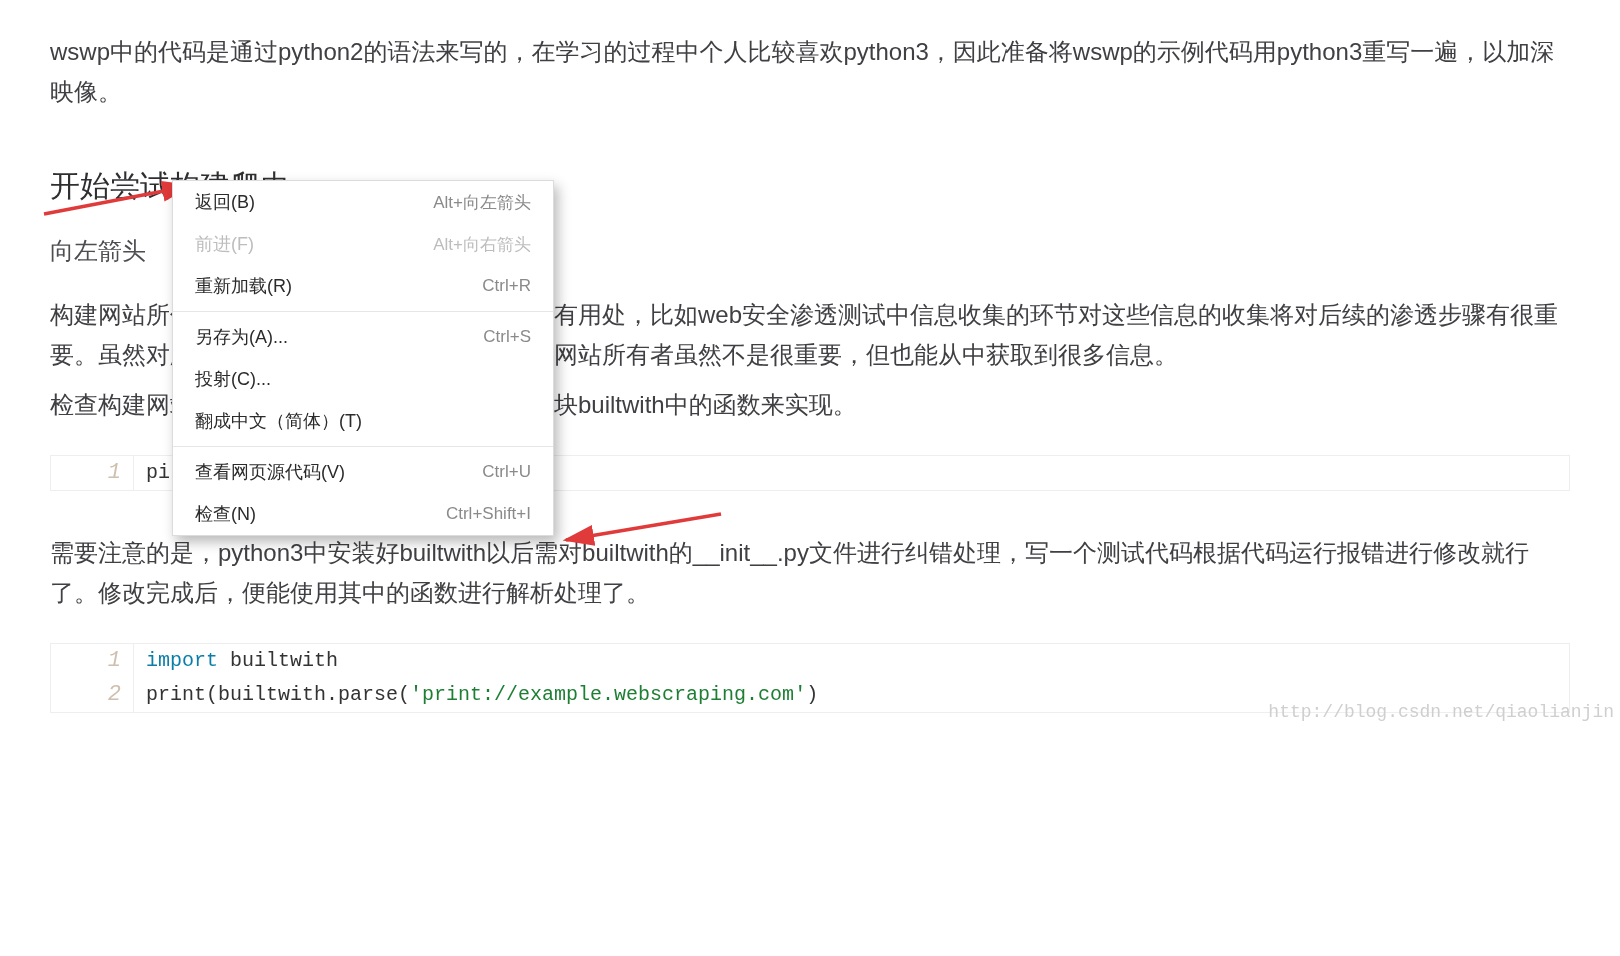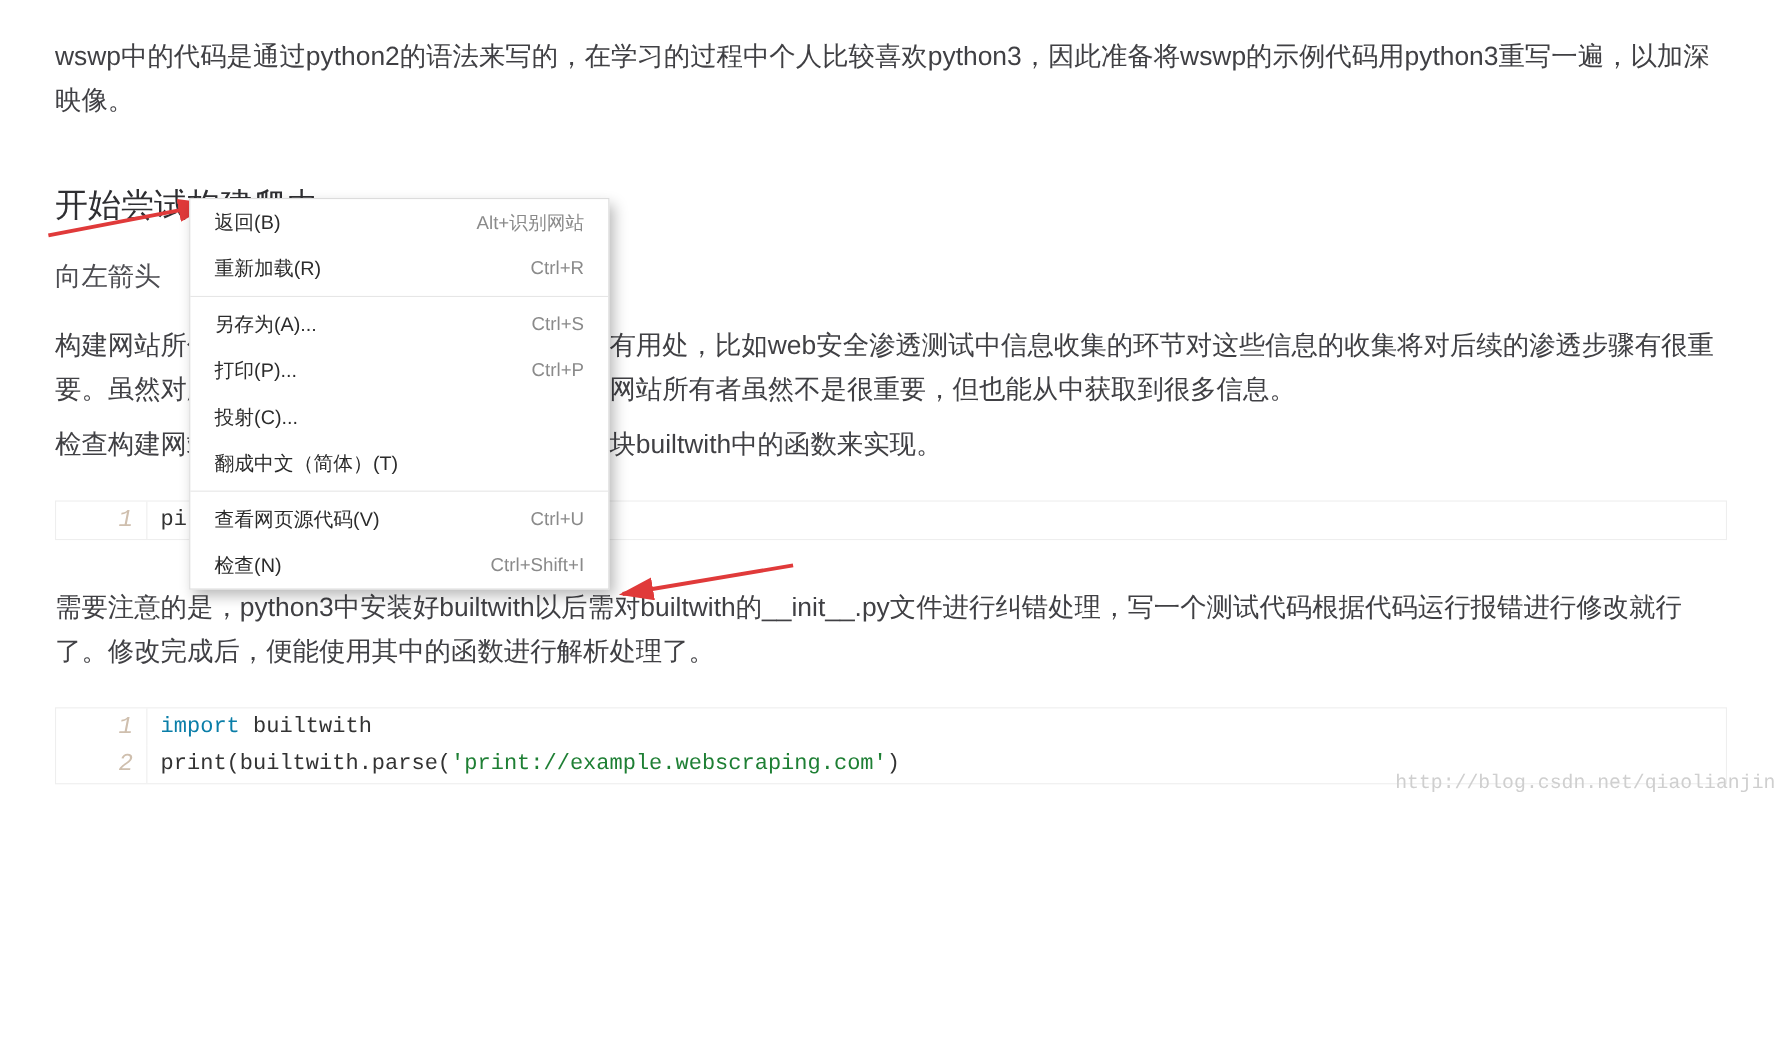--- a/index.html
+++ b/index.html
@@ -70,34 +70,34 @@
       <div class="coderow">
         <div class="ln">2</div>
         <div class="cc"><span>print(builtwith.parse(</span><span class="str">'</span><span class="str">print://example.webscraping.com</span><span class="str">'</span><span>)</span></div>
       </div>
     </div>
   </div>
 
   <div class="ctxmenu" id="ctxmenu">
       <div class="mi">
         <span class="lbl">返回(B)</span>
-        <span class="sc">Alt+识别网站</span>
+        <span class="sc">Alt+向左箭头</span>
+      </div>
+      <div class="mi disabled">
+        <span class="lbl">前进(F)</span>
+        <span class="sc">Alt+向右箭头</span>
       </div>
       <div class="mi">
         <span class="lbl">重新加载(R)</span>
         <span class="sc">Ctrl+R</span>
       </div>
       <div class="sep"></div>
       <div class="mi">
         <span class="lbl">另存为(A)...</span>
         <span class="sc">Ctrl+S</span>
-      </div>
-      <div class="mi">
-        <span class="lbl">打印(P)...</span>
-        <span class="sc">Ctrl+P</span>
       </div>
       <div class="mi">
         <span class="lbl">投射(C)...</span>
         <span class="sc"></span>
       </div>
       <div class="mi">
         <span class="lbl">翻成中文（简体）(T)</span>
         <span class="sc"></span>
       </div>
       <div class="sep"></div>

